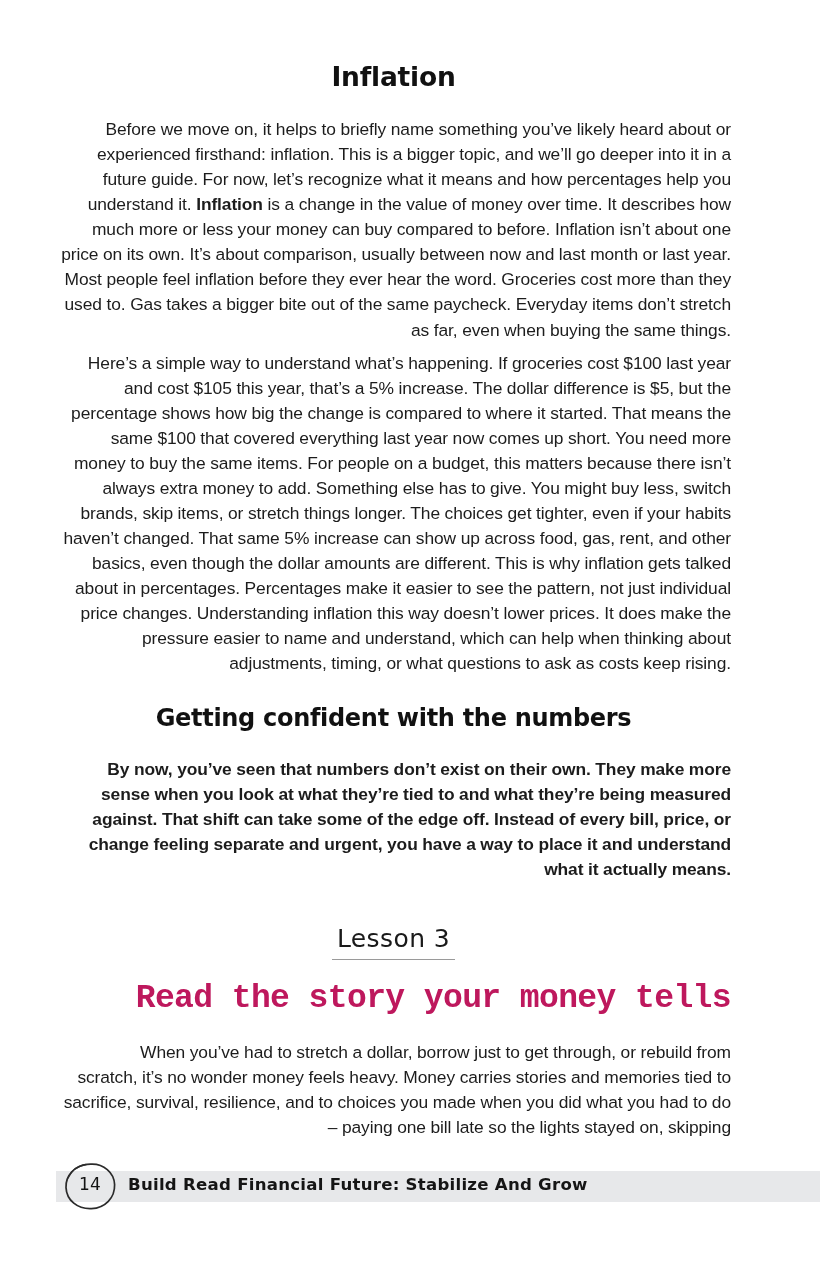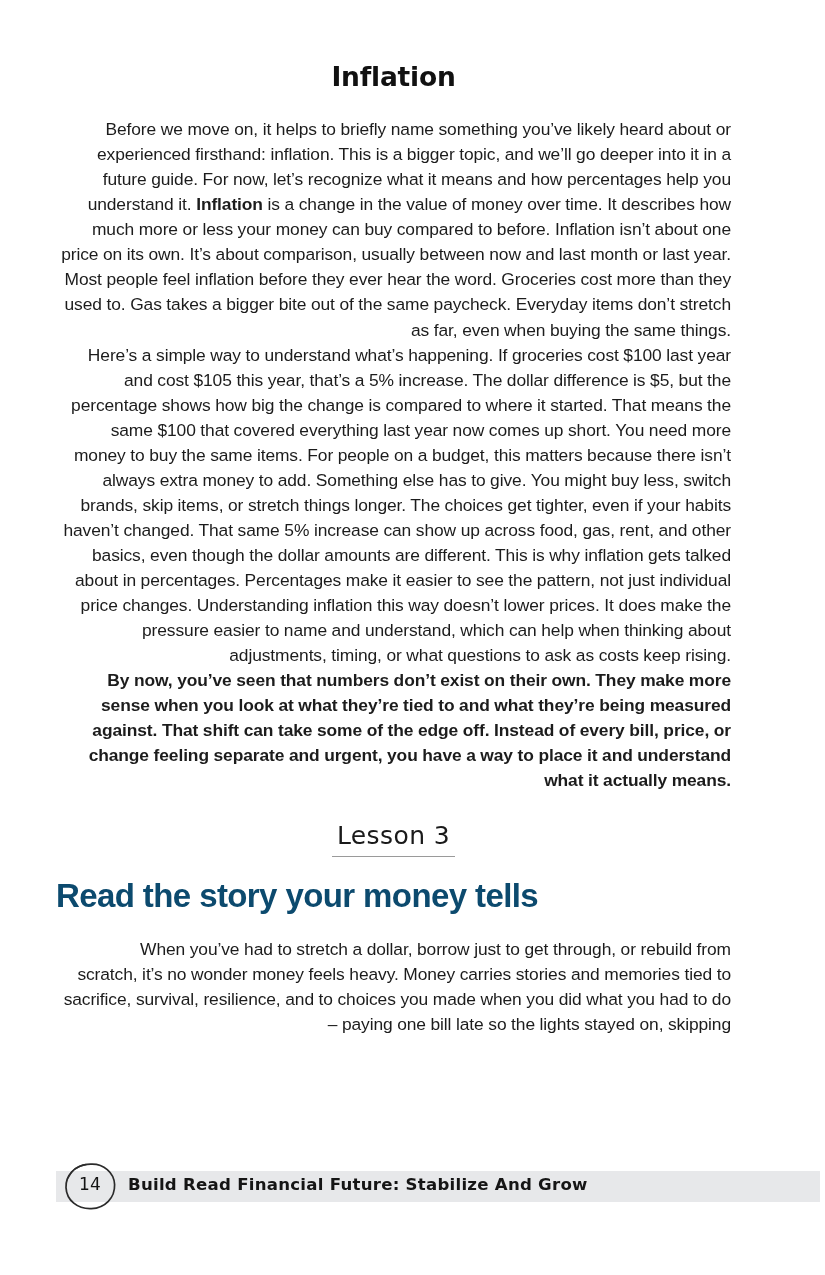--- a/index.html
+++ b/index.html
@@ -51,58 +51,58 @@
     font-size: 24px;
     line-height: 1.15;
     text-align: center;
     letter-spacing: -0.3px;
     color: #111111;
     margin: 29px 0 24px 0;
   }
 
   
   .lesson-block {
-    margin: 28px 0 0 0;
+    margin: 42px 0 0 0;
     text-align: center;
   }
   .lesson-eyebrow {
     display: inline-block;
     font-family: "DejaVu Sans", sans-serif;
     font-weight: 400;
     font-size: 25px;
     line-height: 1.2;
     letter-spacing: 0.4px;
     color: #1a1a1a;
     padding: 0 5px 5px 5px;
     border-bottom: 1.6px solid #9a9a9a;
   }
   .lesson-title {
-    font-family: Liberation Sans, sans-serif;
+    font-family: Liberation Mono, monospace;
     font-weight: 700;
     font-size: 33px;
     line-height: 1.15;
     letter-spacing: -0.6px;
-    text-align: left;
-    color: #0c4a6e;
+    text-align: right;
+    color: #be185d;
     margin: 20px 0 0 0;
   }
 
   
   .para {
     font-family: "Liberation Sans", sans-serif;
     font-size: 17.4px;
     line-height: 25.05px;
     color: #1c1c1c;
     margin: 0;
     text-align: right;
     text-indent: 21px;
     letter-spacing: -0.1px;
     word-spacing: -0.1px;
   }
-  .para + .para { margin-top: 0; }
+  .para + .para { margin-top: 8px; }
   .para b, .para strong { font-weight: 700; }
 
   .after-head { text-indent: 21px; font-weight: bold; }
   .gap-md { height: 22px; }
 
   
   .footer-band {
     position: absolute;
     left: 56px;
     top: 1171px;
@@ -164,20 +164,21 @@
     <h1 class="section-title">Inflation</h1>
 
     <p class="para">
       <span>Before we move on, it helps to briefly name something you’ve likely heard about or experienced firsthand: inflation. This is a bigger topic, and we’ll go deeper into it in a future guide. For now, let’s recognize what it means and how percentages help you understand it. </span><b>Inflation</b><span> is a change in the value of money over time. It describes how much more or less your money can buy compared to before. Inflation isn’t about one price on its own. It’s about comparison, usually between now and last month or last year. Most people feel inflation before they ever hear the word. Groceries cost more than they used to. Gas takes a bigger bite out of the same paycheck. Everyday items don’t stretch as far, even when buying the same things.</span>
     </p>
 
     <p class="para">
       <span>Here’s a simple way to understand what’s happening. If groceries cost $100 last year and cost $105 this year, that’s a 5% increase. The dollar difference is $5, but the percentage shows how big the change is compared to where it started. That means the same $100 that covered everything last year now comes up short. You need more money to buy the same items. For people on a budget, this matters because there isn’t always extra money to add. Something else has to give. You might buy less, switch brands, skip items, or stretch things longer. The choices get tighter, even if your habits haven’t changed. That same 5% increase can show up across food, gas, rent, and other basics, even though the dollar amounts are different. This is why inflation gets talked about in percent­ages. Percentages make it easier to see the pattern, not just individual price changes. Understanding inflation this way doesn’t lower prices. It does make the pressure easier to name and understand, which can help when thinking about adjustments, timing, or what questions to ask as costs keep rising.</span>
     </p>
 
+    <h2 class="sub-heading">Getting confident with the numbers</h2>
 
     <p class="para after-head">By now, you’ve seen that numbers don’t exist on their own. They make more sense when you look at what they’re tied to and what they’re being measured against. That shift can take some of the edge off. Instead of every bill, price, or change feeling separate and urgent, you have a way to place it and understand what it actually means.</p>
 
     <div class="lesson-block">
       <div class="lesson-eyebrow">Lesson 3</div>
       <h2 class="lesson-title">Read the story your money tells</h2>
     </div>
 
     <div class="gap-md"></div>
 

